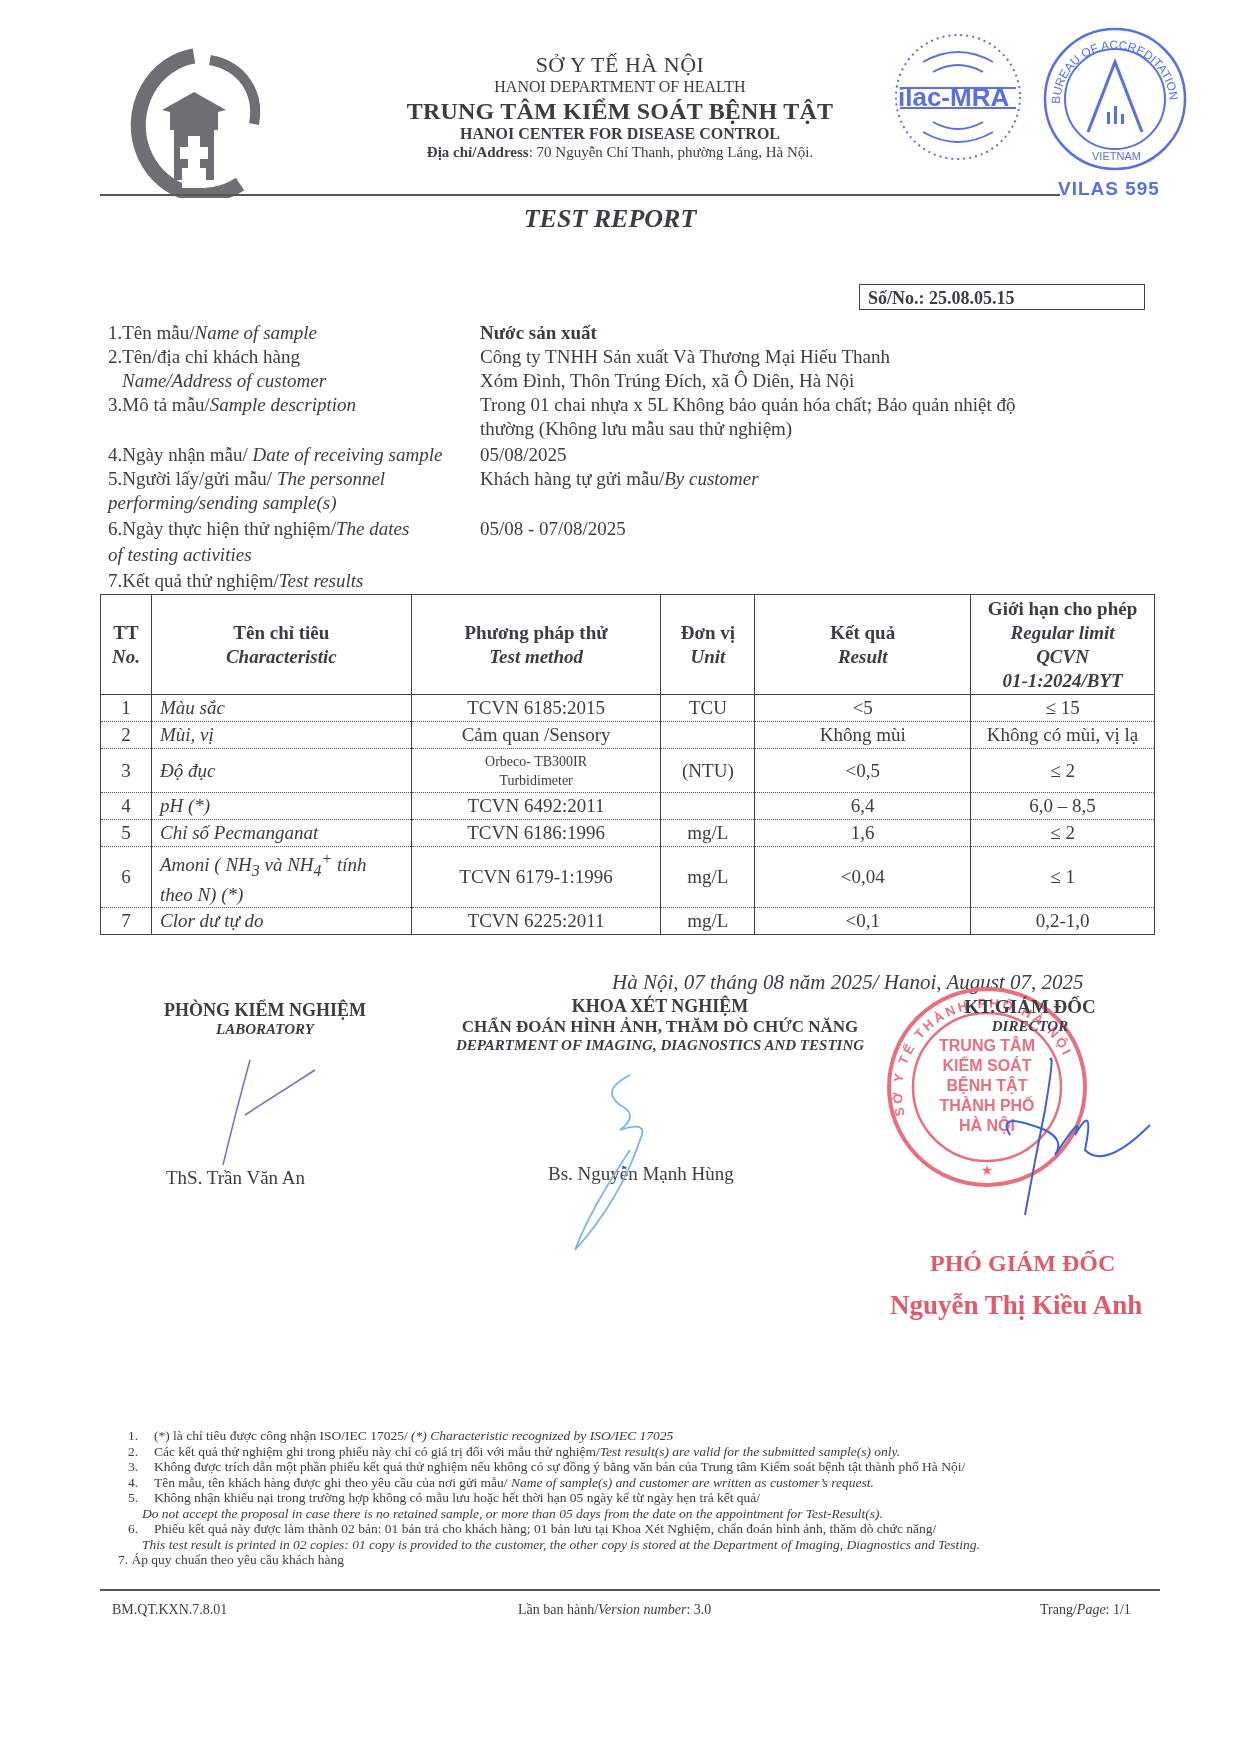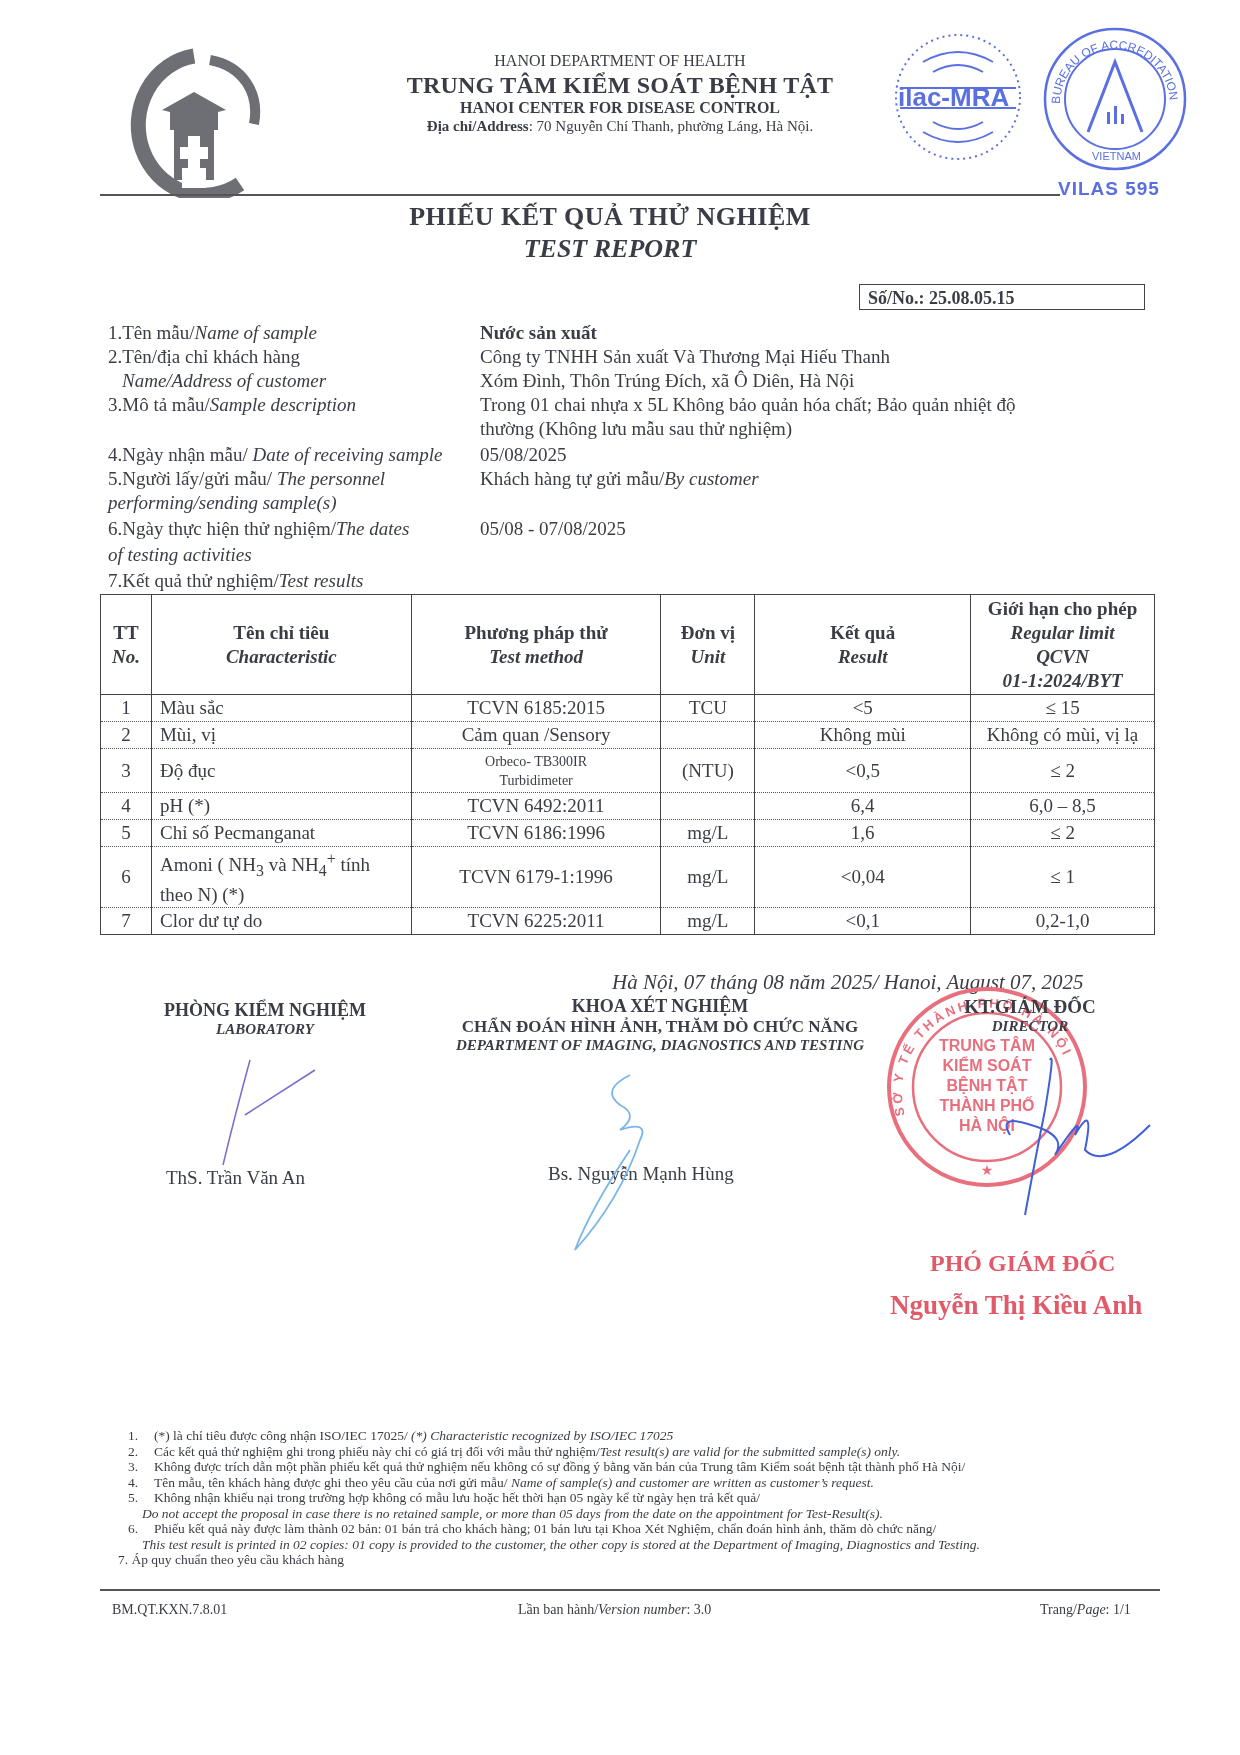--- a/index.html
+++ b/index.html
@@ -35,21 +35,21 @@
   .info .lab { position: absolute; left: 108px; }
   .info .val { position: absolute; left: 480px; }
 
   
   #results { position: absolute; left: 100px; top: 594px; width: 1055px; border-collapse: collapse;
              font-size: 19px; }
   #results th, #results td { border-left: 1.5px solid #444; border-right: 1.5px solid #444; padding: 0 4px; text-align: center; }
   #results th { border-top: 1.5px solid #444; border-bottom: 1.5px solid #444; font-weight: bold; line-height: 24px; }
   #results td { border-bottom: 1px dotted #555; line-height: 24px; height: 26px; }
   #results tr:last-child td { border-bottom: 1.5px solid #444; }
-  #results td.name { text-align: left; padding-left: 8px; }
+  #results td.name { text-align: left; padding-left: 8px; font-style: italic; }
   #results td.small { font-size: 14px; line-height: 19px; }
   #results .en { font-style: italic; }
   #date-line { left: 612px; top: 970px; font-size: 21px; font-style: italic; }
   #lab-col { left: 145px; top: 1000px; width: 240px; text-align: center; }
   #dept-col { left: 440px; top: 996px; width: 440px; text-align: center; }
   #dir-col { left: 940px; top: 996px; width: 180px; text-align: center; }
   .sig-head { font-size: 18px; font-weight: bold; }
   .sig-sub { font-size: 15px; font-style: italic; font-weight: bold; }
   .sig-name { font-size: 19px; font-weight: normal; }
   #stamp { left: 885px; top: 985px; width: 205px; height: 205px; }
@@ -78,20 +78,21 @@
   <path d="M72 8 A66 70 0 1 0 118 136" fill="none" stroke="#6d6f74" stroke-width="15"></path>
   <path d="M88 12 C120 18 138 44 132 76" fill="none" stroke="#6d6f74" stroke-width="10"></path>
   <path d="M40 62 L72 44 L104 62 L96 64 L96 82 L48 82 L48 64 Z" fill="#6d6f74"></path>
   <rect x="52" y="82" width="40" height="50" fill="#6d6f74"></rect>
   <rect x="66" y="88" width="12" height="34" fill="#fff"></rect>
   <rect x="58" y="99" width="28" height="12" fill="#fff"></rect>
   <rect x="60" y="120" width="24" height="20" fill="#fff"></rect>
 </svg>
 
 <div id="hdr" class="abs">
+  <div class="l1">SỞ Y TẾ HÀ NỘI</div>
   <div class="l2">HANOI DEPARTMENT OF HEALTH</div>
   <div class="l3">TRUNG TÂM KIỂM SOÁT BỆNH TẬT</div>
   <div class="l4">HANOI CENTER FOR DISEASE CONTROL</div>
   <div class="l5"><b>Địa chỉ/Address</b><span>: 70 Nguyễn Chí Thanh, phường Láng, Hà Nội.</span></div>
 </div>
 
 <svg id="ilac" class="abs" viewBox="0 0 140 150">
   <g fill="none" stroke="#5a6fe0" stroke-width="2">
     <circle cx="70" cy="75" r="62" stroke-dasharray="2 4"></circle>
     <path d="M35 40 Q70 20 105 40"></path>
@@ -112,21 +113,20 @@
     <rect x="74" y="82" width="3" height="18" fill="#5a6fe0"></rect>
     <rect x="81" y="90" width="3" height="10" fill="#5a6fe0"></rect>
   <path id="boaArc" d="M20 80 A55 55 0 0 1 130 80" fill="none"></path>
   <text font-family="Liberation Sans, sans-serif" font-size="12" fill="#5a6fe0"><textPath href="#boaArc">BUREAU OF ACCREDITATION</textPath></text>
   <text x="52" y="136" font-family="Liberation Sans, sans-serif" font-size="11" fill="#5a6fe0">VIETNAM</text>
 </svg>
 <div id="vilas" class="abs">VILAS 595</div>
 <div id="hdr-rule" class="abs"></div>
 
 <div id="title" class="abs">
-  <div class="t1">PHIẾU KẾT QUẢ THỬ NGHIỆM</div>
   <div class="t2">TEST REPORT</div>
 </div>
 <div id="docno" class="abs">Số/No.: 25.08.05.15</div>
 
 <div class="info">
   <span class="lab abs" style="top:321px"><span>1.Tên mẫu/</span><i>Name of sample</i></span>
   <span class="val abs b" style="top:321px">Nước sản xuất</span>
 
   <span class="lab abs" style="top:345px">2.Tên/địa chỉ khách hàng</span>
   <span class="lab abs i" style="top:369px;left:122px">Name/Address of customer</span>

